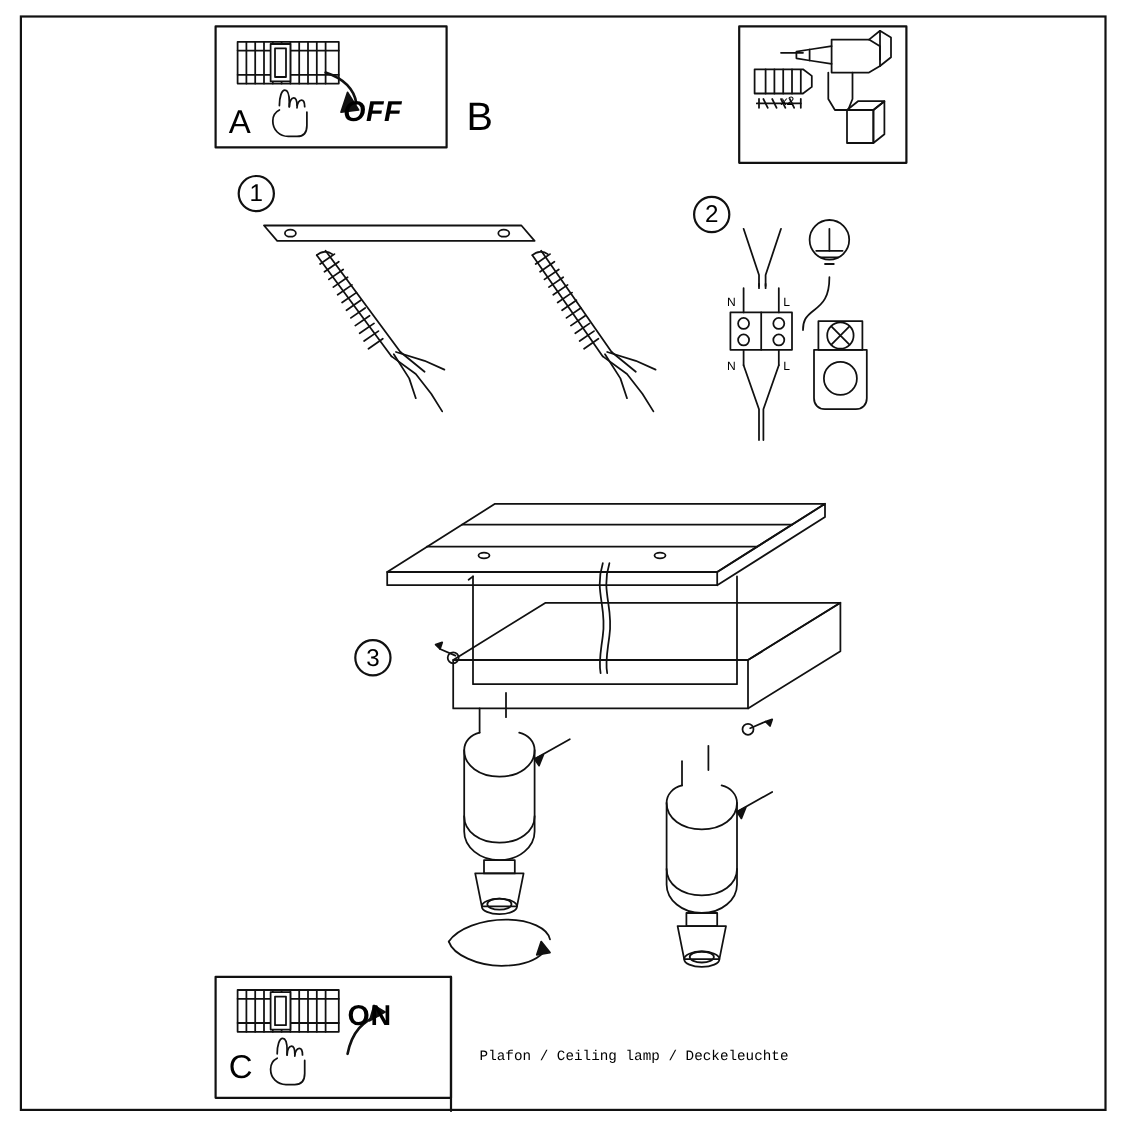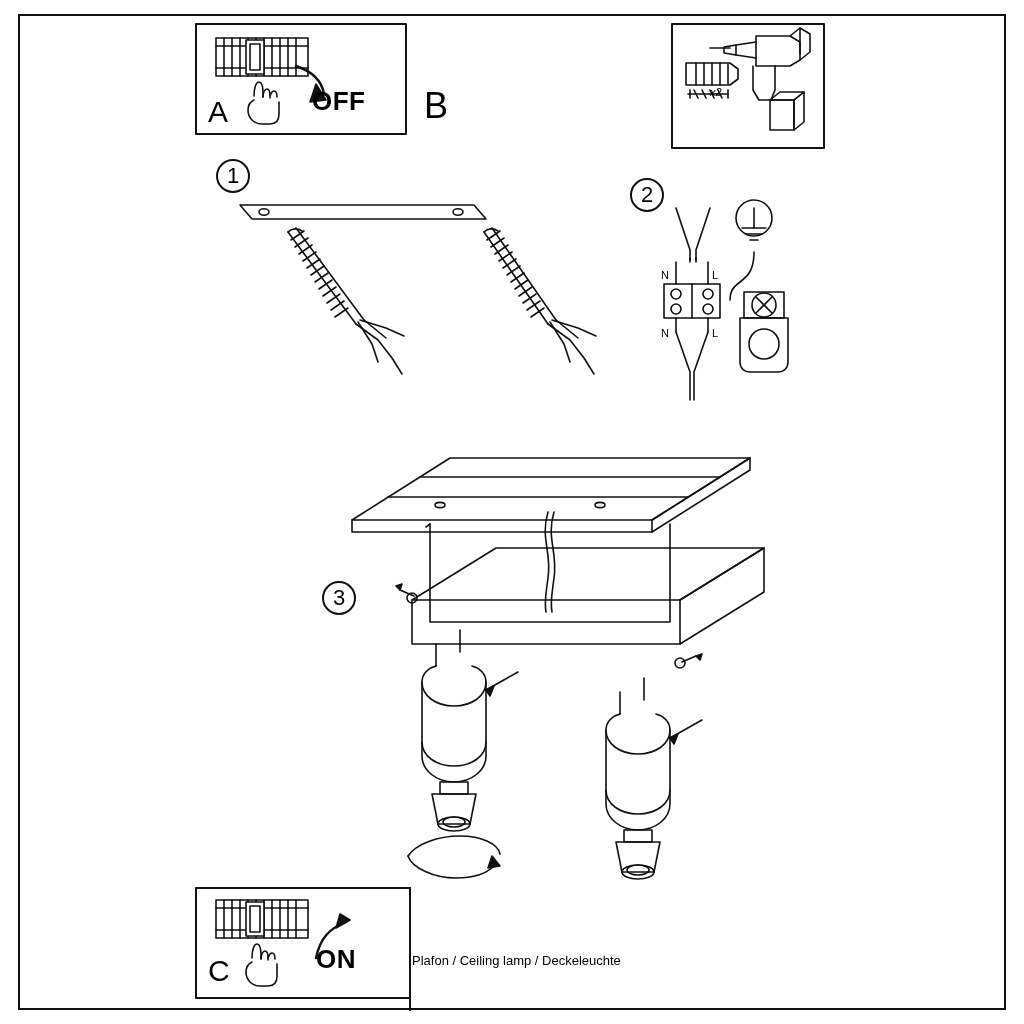--- a/index.html
+++ b/index.html
@@ -319,36 +319,36 @@
         <path d="M316 958 c4 -20 14 -30 30 -36" stroke-width="2.4"></path>
         <path d="M340 914 l10 6 l-14 8 z" fill="#111" stroke="#111"></path>
       </g>
 
       <path d="M410 888 l0 122" stroke-width="2"></path>
     </g>
   </svg>
 
   <div class="lbl step-letter" style="left:208px; top:95px;">A</div>
 
-  <div class="lbl word" style="left:312px; top:86px;">OFF</div>
+  <div class="lbl word" style="left:312px; top:86px;font-style:italic;">OFF</div>
 
   <div class="lbl step-letter-big" style="left:424px; top:85px;">B</div>
 
   <div class="lbl tiny" style="left:710px; top:86px;font-style:italic;">x2</div>
 
   <div class="circle-num" style="left:216px; top:159px;">1</div>
 
   <div class="circle-num" style="left:630px; top:178px;">2</div>
 
   <div class="circle-num" style="left:322px; top:581px;">3</div>
 
   <div class="lbl tiny" style="left:661px; top:269px;">N</div>
   <div class="lbl tiny" style="left:712px; top:269px;">L</div>
   <div class="lbl tiny" style="left:661px; top:327px;">N</div>
   <div class="lbl tiny" style="left:712px; top:327px;">L</div>
 
   <div class="lbl step-letter" style="left:208px; top:954px;">C</div>
 
-  <div class="lbl word" style="left:316px; top:944px;">ON</div>
-
-  <div class="lbl caption" style="left:412px; top:951px;">Plafon / Ceiling lamp / Deckeleuchte</div>
+  <div class="lbl word" style="left:316px; top:908px;">ON</div>
+
+  <div class="lbl caption" style="left:436px; top:951px;font-family:Liberation Mono, monospace;">Plafon / Ceiling lamp / Deckeleuchte</div>
 
 </div>
 
 </body></html>

